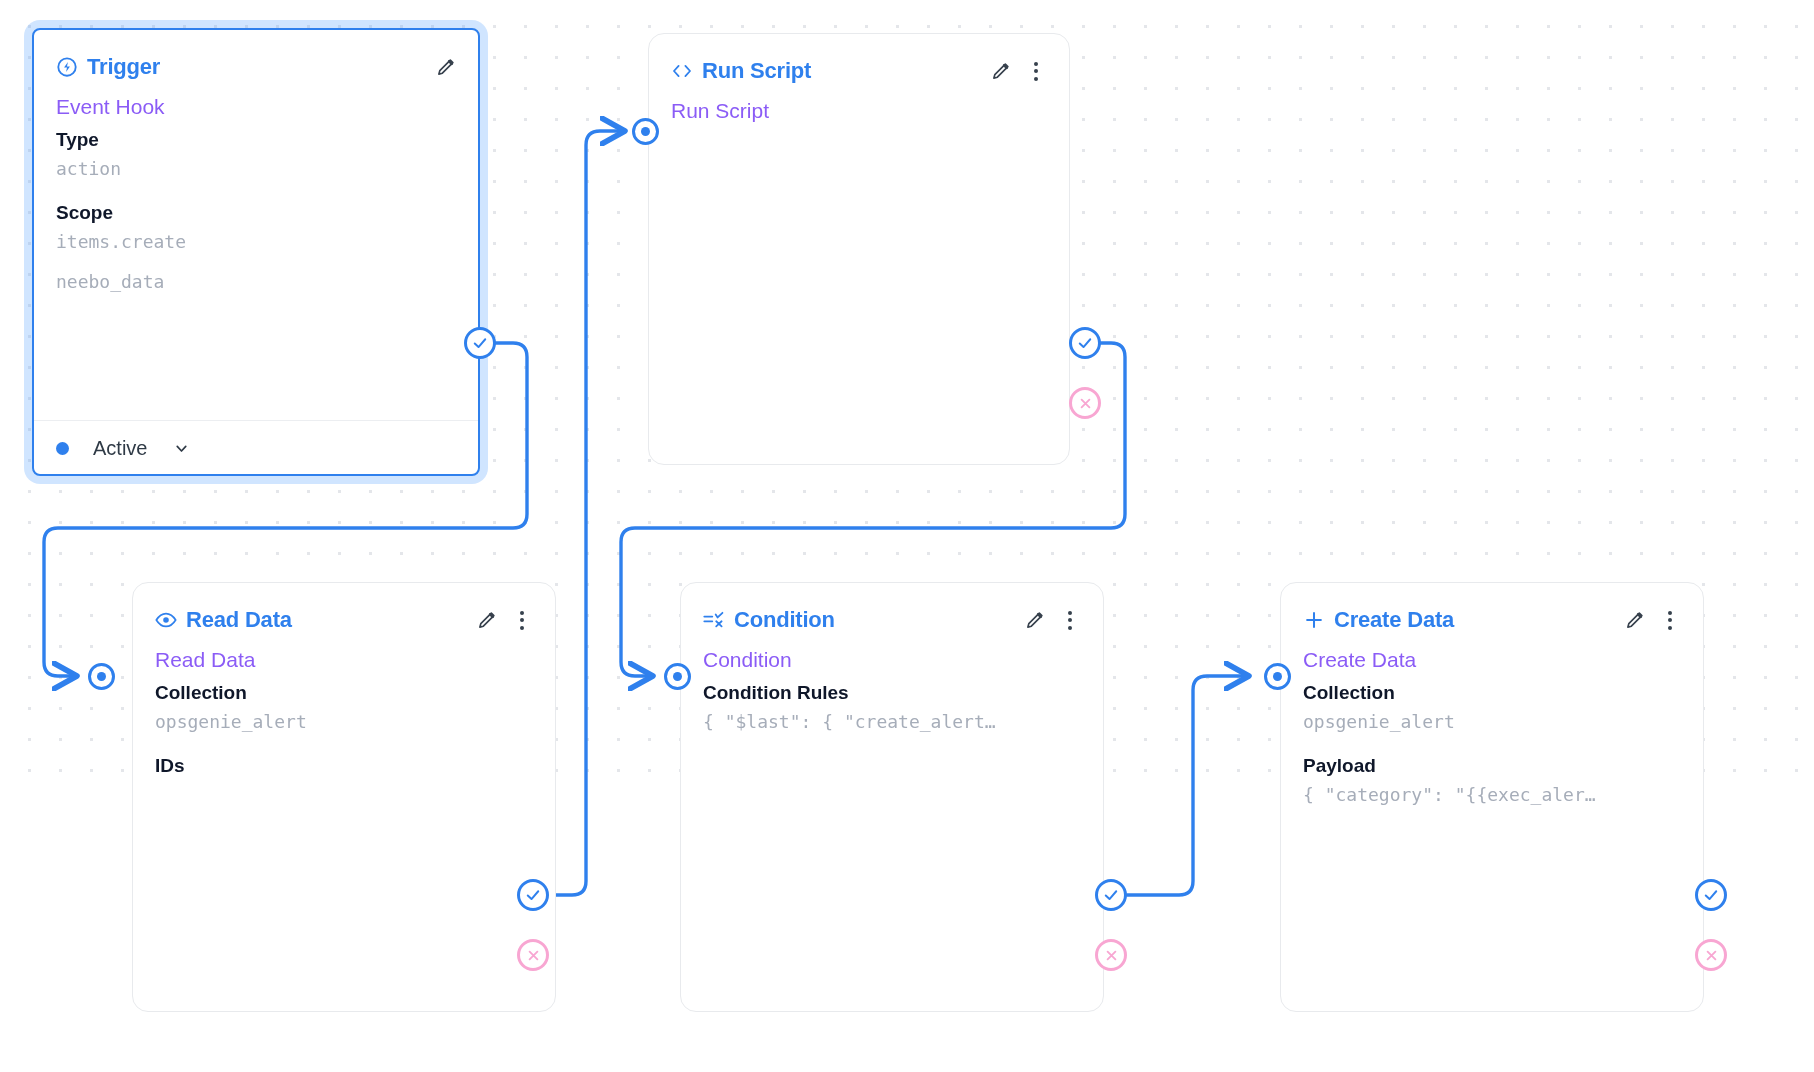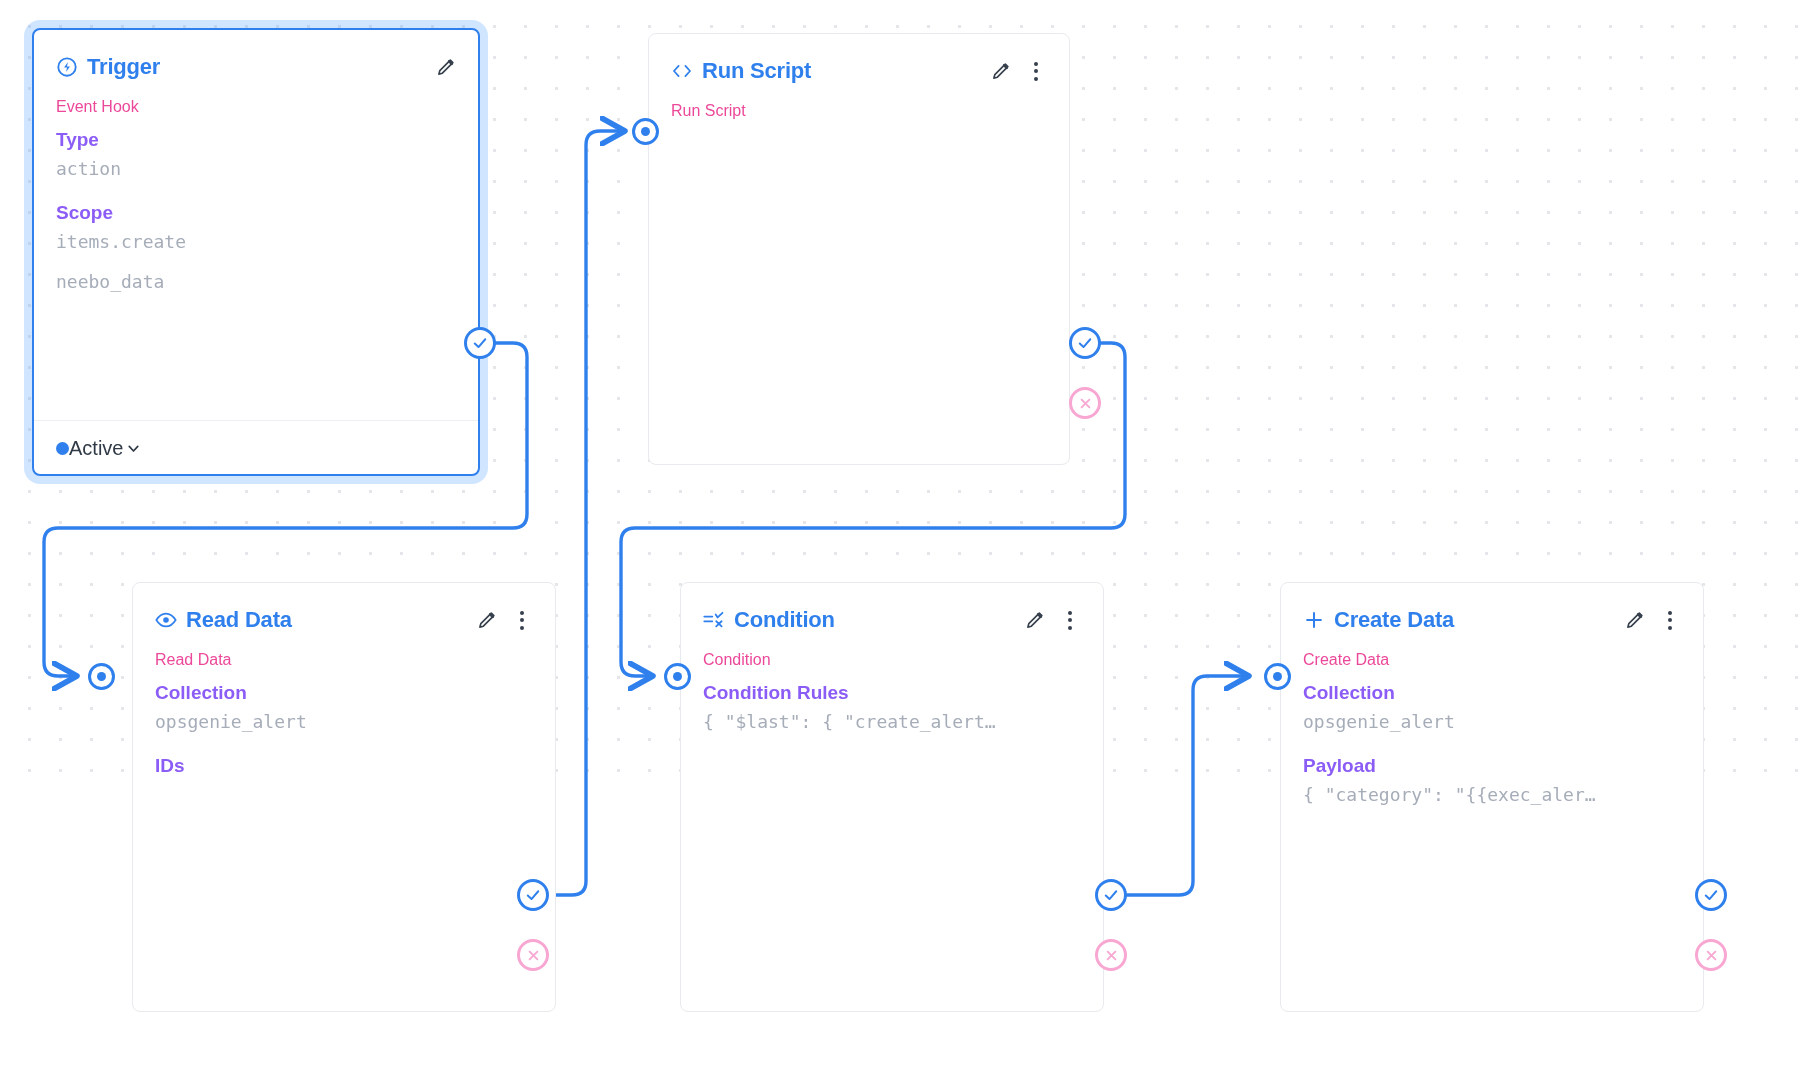--- a/index.html
+++ b/index.html
@@ -20,21 +20,21 @@
   }
 
   
   #wires { position: absolute; inset: 0; width: 1814px; height: 1072px; }
 
   
   .panel {
     position: absolute;
     background: #ffffff;
     border: 1px solid #e8eaed;
-    border-radius: 8px;
+    border-radius: 16px;
     z-index: 3;
   }
   .panel.selected {
     border: 2px solid #2f80ed;
     box-shadow: 0 0 0 8px rgba(100,170,255,0.30);
     border-radius: 8px;
   }
   .panel-head {
     display: flex;
     align-items: center;
@@ -68,48 +68,48 @@
   }
   .dots {
     display: flex; flex-direction: column; gap: 3.5px;
     align-items: center; justify-content: center;
     width: 22px; height: 22px; cursor: pointer;
   }
   .dots i { display: block; width: 4px; height: 4px; border-radius: 50%; background: #37414d; }
 
   .panel-body { padding: 10px 22px 0 22px; }
   .row-main {
-    font-size: 16px;
-    color: #ec4899;
+    font-size: 21px;
+    color: #8b5cf6;
     line-height: 30px;
     margin-bottom: 2px;
   }
   .field-label {
     font-size: 19px;
     font-weight: bold;
-    color: #8b5cf6;
+    color: #0f172a;
     line-height: 30px;
     margin-top: 3px;
   }
   .field-value {
     font-family: "DejaVu Sans Mono", monospace;
     font-size: 18px;
     color: #a6adb9;
     line-height: 28px;
     white-space: nowrap;
     overflow: hidden;
   }
   .field-gap { height: 12px; }
 
   .panel-foot {
     position: absolute;
     left: 0; right: 0; bottom: 0;
     border-top: 1px solid #eceef1;
     padding: 16px 22px 14px 22px;
-    display: flex; align-items: center; gap: 0;
+    display: flex; align-items: center; gap: 24px;
     cursor: pointer;
     margin-top: 21px;
   }
   .status-dot { width: 13px; height: 13px; border-radius: 50%; background: #2f80ed; }
   .status-text { font-size: 20px; color: #2f3a46; }
   .chev { margin-left: 2px; color: #2f3a46; display: inline-flex; }
 
   
   .port {
     position: absolute;

